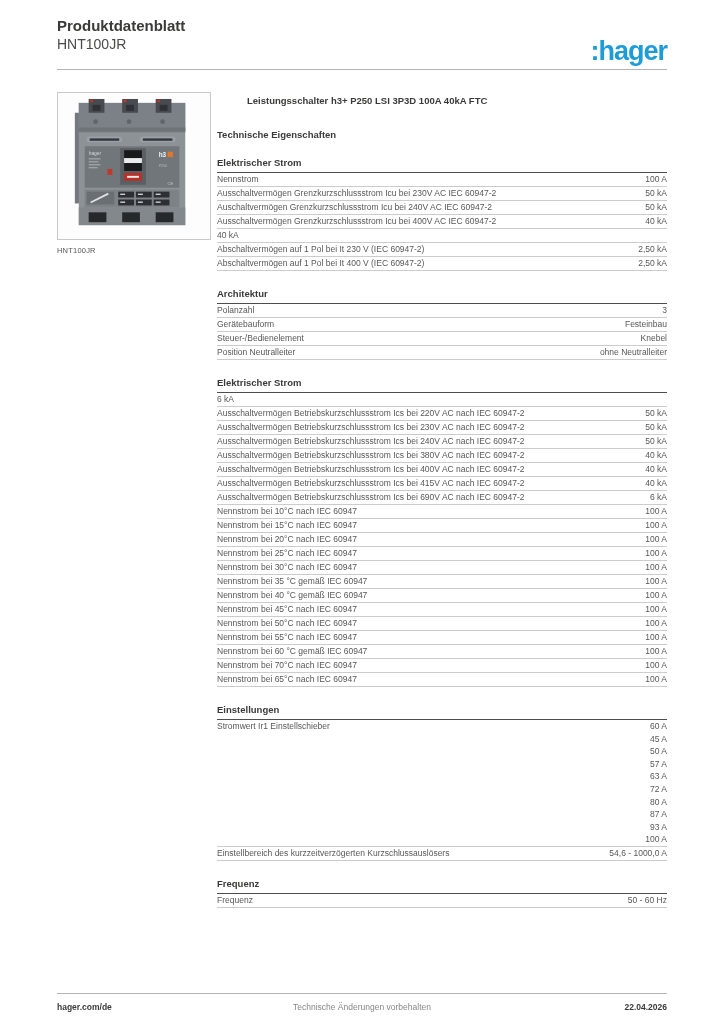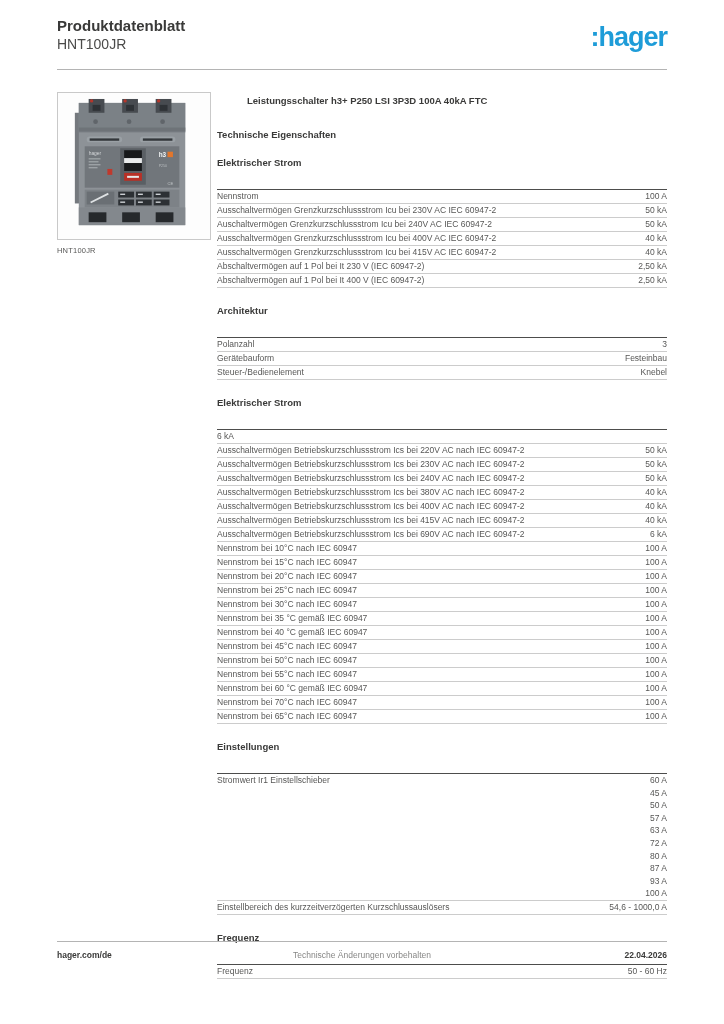--- a/index.html
+++ b/index.html
@@ -11,21 +11,21 @@
     color: #575756;
     overflow: hidden;
   }
   .page { position: absolute; inset: 0; border-radius: 31px; }
 
   
   header { position: absolute; top: 16px; left: 57px; right: 57px; }
   .h-title { font-size: 15px; font-weight: bold; color: #3a3a39; line-height: 19px; }
   .h-sub   { font-size: 14px; color: #4a4a49; line-height: 19px; }
   .logo {
-    position: absolute; right: 0; top: 6px;
+    position: absolute; right: 0; top: 20px;
     font-size: 27px; font-weight: bold; letter-spacing: -1px;
     font-family: "Liberation Sans", sans-serif;
     text-align: right;
   }
   .header-divider {
     position: absolute; top: 69px; left: 57px; right: 57px;
     border-top: 1px solid #b4b4b4;
   }
 
   
@@ -40,34 +40,34 @@
   .img-caption { margin-top: 6px; font-size: 7.5px; color: #575756; letter-spacing: 0.2px; }
 
   .right-col { margin-left: 160px; }
   .prod-title { font-size: 9.5px; font-weight: bold; color: #3a3a39; padding-top: 3px; margin-left: 30px; }
   .tech-heading { font-size: 9.5px; font-weight: bold; color: #3a3a39; margin-top: 23px; }
 
   
   .spec-section { margin-top: 17px; }
   .sec-title {
     font-size: 9.5px; font-weight: bold; color: #3a3a39;
-    padding-bottom: 21px; border-bottom: 1px solid #4d4d4c;
+    padding-bottom: 4px; border-bottom: 1px solid #4d4d4c;
   }
   .row {
     display: flex; justify-content: space-between; align-items: flex-start;
     border-bottom: 1px solid #cccccc;
     font-size: 8.5px; color: #575756;
     min-height: 13px; line-height: 13px;
   }
   .row .lbl { text-align: right; padding-right: 10px; white-space: nowrap; }
   .row .val { text-align: right; white-space: nowrap; }
   .row .val div { line-height: 12.6px; }
 
   
-  footer { position: absolute; left: 57px; right: 57px; top: 941px; }
+  footer { position: absolute; left: 57px; right: 57px; top: 993px; }
   .f-line { border-top: 1px solid #b4b4b4; }
   .f-row { display: flex; margin-top: 8px; font-size: 8.5px; }
   .f-left  { flex: 1; text-align: left;  font-weight: bold; color: #3a3a39; }
   .f-center{ flex: 1.4; text-align: center; color: #878786; }
   .f-right { flex: 1; text-align: right; font-weight: bold; color: #3a3a39; }
 </style>
 </head>
 <body>
 
 <div class="page">
@@ -188,21 +188,20 @@
     <span class="lbl">Auschaltvermögen Grenzkurzschlussstrom Icu bei 240V AC IEC 60947-2</span>
     <span class="val">50 kA</span>
   </div>
 
   <div class="row">
     <span class="lbl">Ausschaltvermögen Grenzkurzschlussstrom Icu bei 400V AC IEC 60947-2</span>
     <span class="val">40 kA</span>
   </div>
 
   <div class="row">
-    <span class="lbl">Ausschaltvermögen Grenzkurzschlussstrom Icu bei 415V AC IEC 60947-2</span>
     <span class="val">40 kA</span>
   </div>
 
   <div class="row">
     <span class="lbl">Abschaltvermögen auf 1 Pol bei It 230 V (IEC 60947-2)</span>
     <span class="val">2,50 kA</span>
   </div>
 
   <div class="row">
     <span class="lbl">Abschaltvermögen auf 1 Pol bei It 400 V (IEC 60947-2)</span>
@@ -222,20 +221,24 @@
   <div class="row">
     <span class="lbl">Gerätebauform</span>
     <span class="val">Festeinbau</span>
   </div>
 
   <div class="row">
     <span class="lbl">Steuer-/Bedienelement</span>
     <span class="val">Knebel</span>
   </div>
 
+  <div class="row">
+    <span class="lbl">Position Neutralleiter</span>
+    <span class="val">ohne Neutralleiter</span>
+  </div>
 </div>
   </div>
 
   <div class="spec-section">
     <div class="sec-title">Elektrischer Strom</div>
     <div class="sec-rows">
   <div class="row">
     <span class="val">6 kA</span>
   </div>
 

